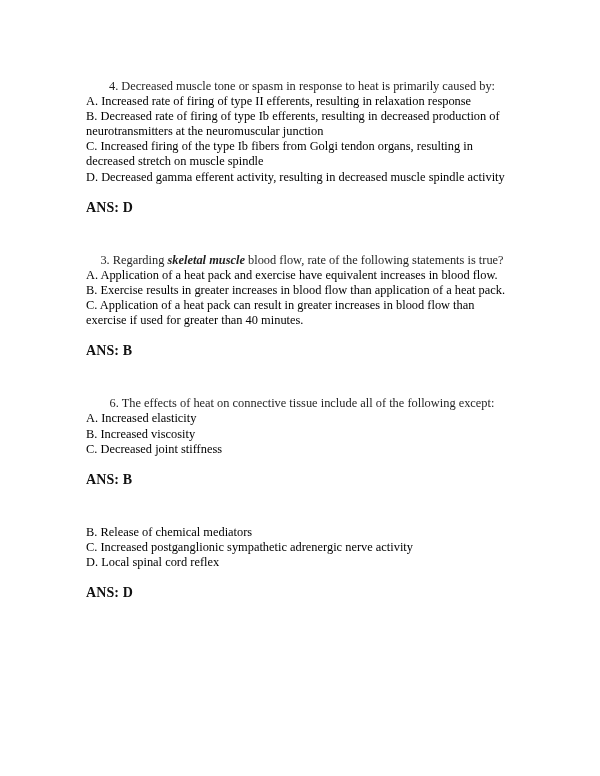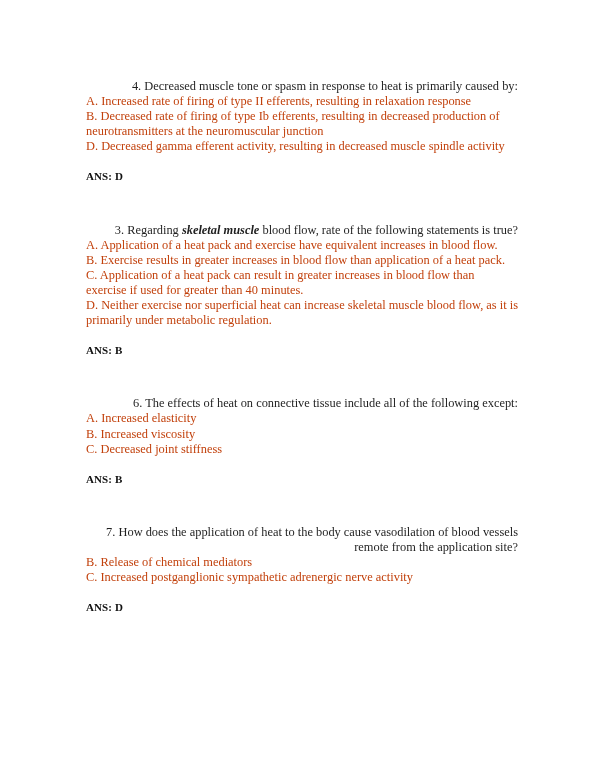--- a/index.html
+++ b/index.html
@@ -34,45 +34,45 @@
   .qblock {
     margin: 0 0 38px 0;
   }
   .qblock:last-child {
     margin-bottom: 0;
   }
 
   .qline {
     font-size: 12.4px;
     line-height: 15.1px;
-    text-align: right;
+    text-align: center;
     margin: 0;
     color: #1f1f1f;
   }
 
   .stem {
     margin: 0;
   }
 
   .options {
     margin: 0;
     padding: 0;
     list-style: none;
   }
   .options li {
     font-size: 12.4px;
     line-height: 15.1px;
     margin: 0;
     padding: 0;
-    color: #c2410c;
+    color: #000000;
   }
 
   .ans {
     margin: 15px 0 0 0;
-    font-size: 11px;
+    font-size: 14px;
     line-height: 15.1px;
     font-weight: bold;
     color: #111111;
     letter-spacing: 0.1px;
   }
 
   .ital {
     font-style: italic;
     font-weight: bold;
   }
@@ -80,45 +80,45 @@
 </head>
 <body>
 
 <div id="page">
   <div id="content">
       <div class="qblock">
         <p class="qline stem"><span>4. Decreased muscle tone or spasm in response to heat is primarily caused by:</span></p>
         <ul class="options">
           <li>A. Increased rate of firing of type II efferents, resulting in relaxation response</li>
           <li>B. Decreased rate of firing of type Ib efferents, resulting in decreased production of neurotransmitters at the neuromuscular junction</li>
+          <li>C. Increased firing of the type Ib fibers from Golgi tendon organs, resulting in decreased stretch on muscle spindle</li>
           <li>D. Decreased gamma efferent activity, resulting in decreased muscle spindle activity</li>
         </ul>
         <p class="ans">ANS: D</p>
       </div>
       <div class="qblock">
         <p class="qline stem"><span>3. Regarding </span><span class="ital">skeletal muscle</span><span> blood flow, rate of the following statements is true?</span></p>
         <ul class="options">
           <li>A. Application of a heat pack and exercise have equivalent increases in blood flow.</li>
           <li>B. Exercise results in greater increases in blood flow than application of a heat pack.</li>
           <li>C. Application of a heat pack can result in greater increases in blood flow than exercise if used for greater than 40 minutes.</li>
-          <li>D. Neither exercise nor superficial heat can increase skeletal muscle blood flow, as it is primarily under metabolic regulation.</li>
         </ul>
         <p class="ans">ANS: B</p>
       </div>
       <div class="qblock">
         <p class="qline stem"><span>6. The effects of heat on connective tissue include all of the following except:</span></p>
         <ul class="options">
           <li>A. Increased elasticity</li>
           <li>B. Increased viscosity</li>
           <li>C. Decreased joint stiffness</li>
         </ul>
         <p class="ans">ANS: B</p>
       </div>
       <div class="qblock">
-        <p class="qline stem"><span>7. How does the application of heat to the body cause vasodilation of blood vessels remote from the application site?</span></p>
         <ul class="options">
           <li>B. Release of chemical mediators</li>
           <li>C. Increased postganglionic sympathetic adrenergic nerve activity</li>
+          <li>D. Local spinal cord reflex</li>
         </ul>
         <p class="ans">ANS: D</p>
       </div>
     </div>
 </div>
 
 </body></html>

